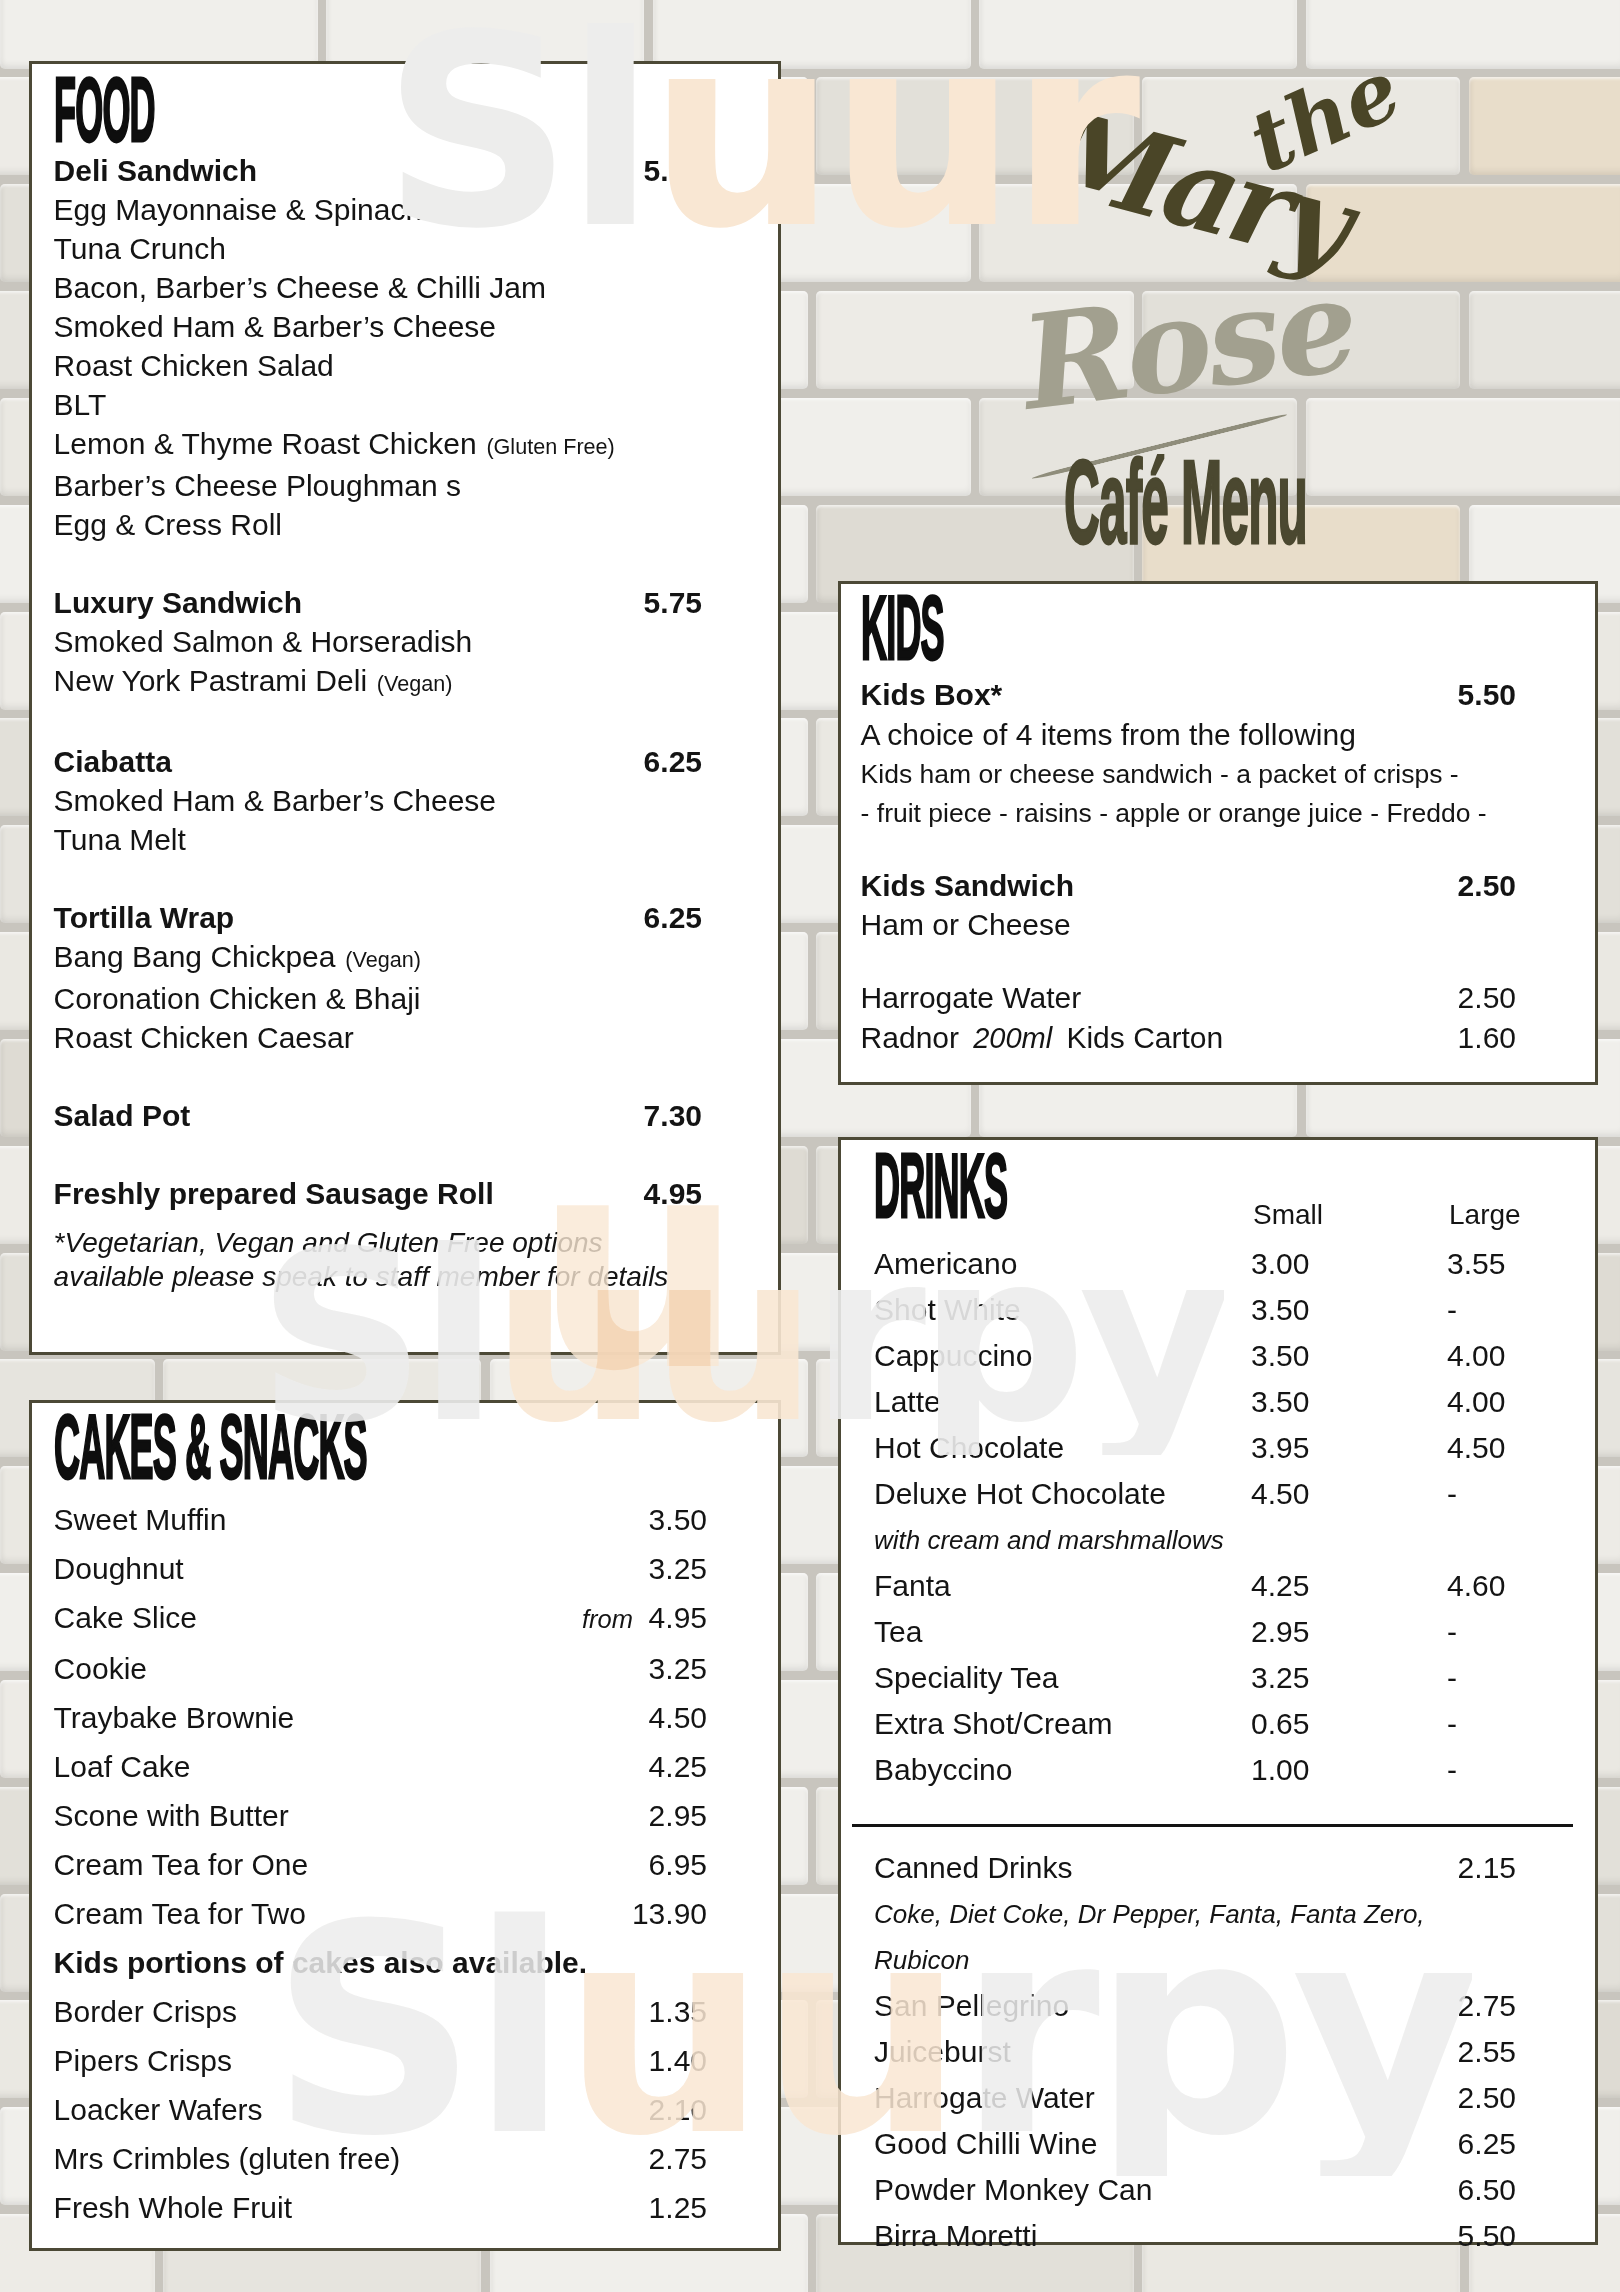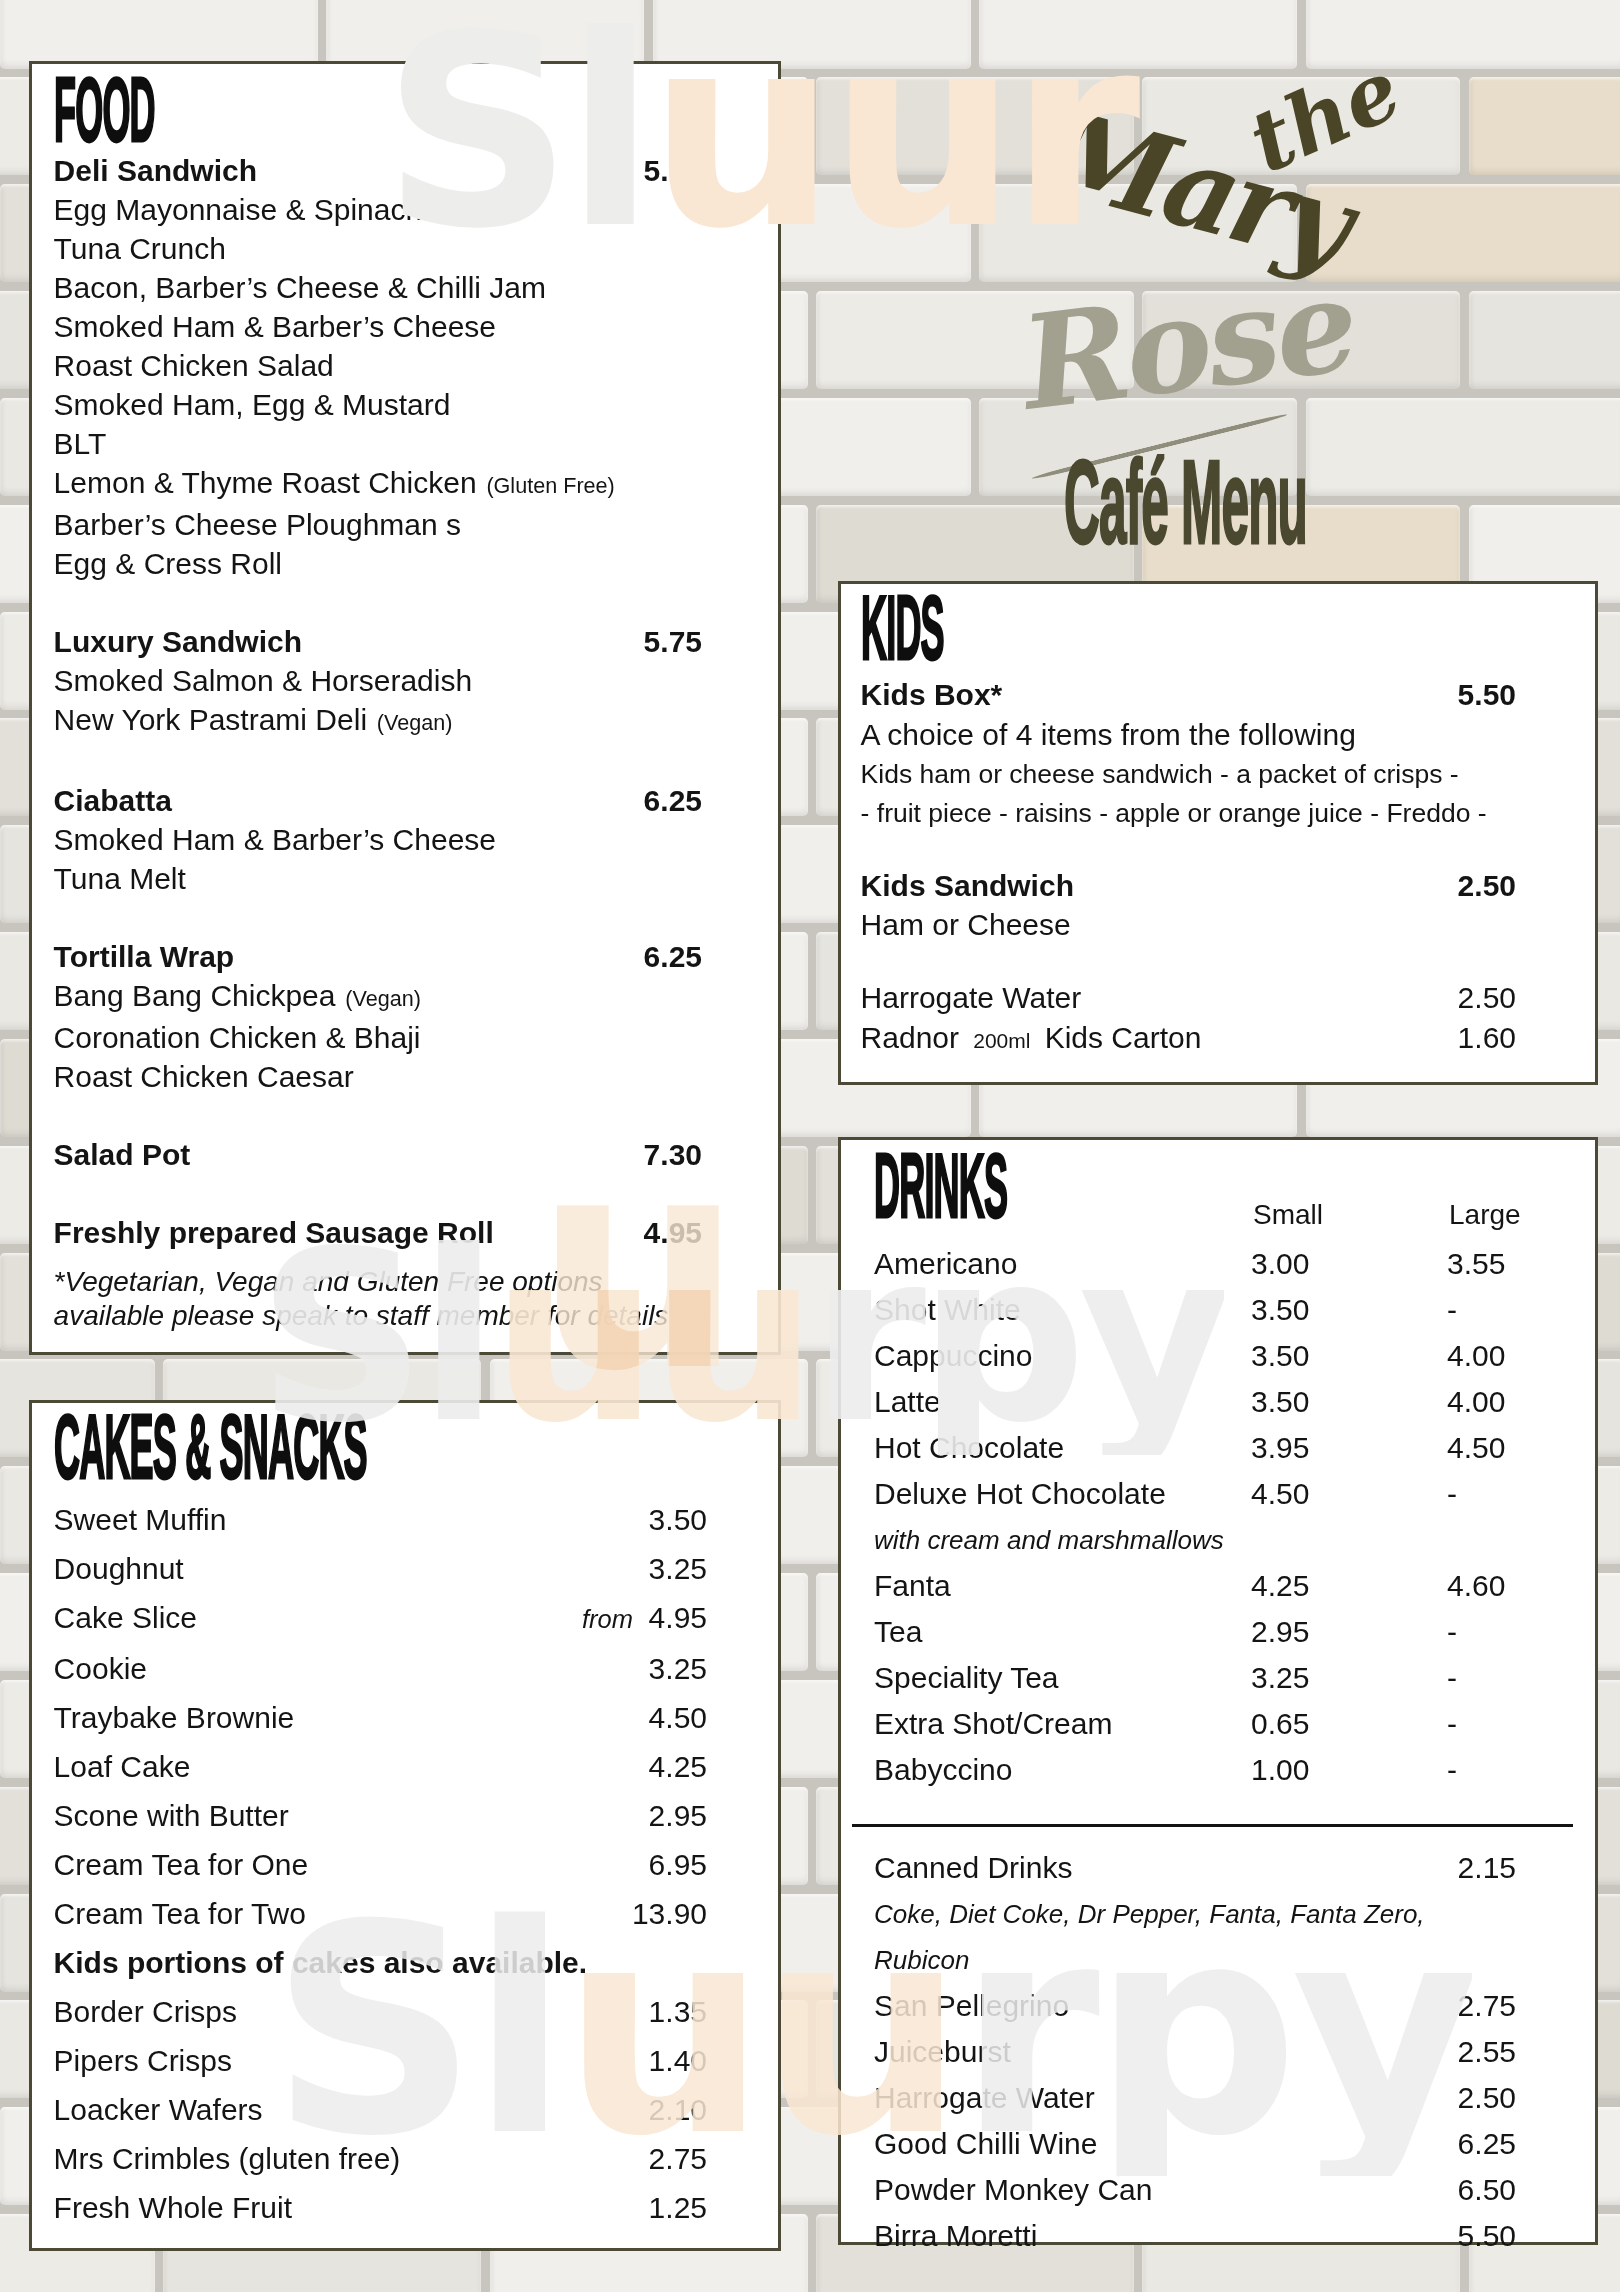--- a/index.html
+++ b/index.html
@@ -33,21 +33,21 @@
   .price.b{font-weight:bold;}
   .note{font-size:21.6px;padding-left:9.8px;}
   .gap{height:39px;}
   .food-list{margin-top:5.9px;}
   .foot{font-style:italic;font-size:28px;line-height:34px;margin-top:13px;}
   
   .kids-rows{margin-top:11.8px;}
   .kids-rows .line{line-height:40px;}
   .kids-rows .small{font-size:26.5px;line-height:39px;}
   .kids-rows .tight{line-height:37px;}
-  .mlnote{font-size:21px;padding:0 5.9px;}
+  .mlnote{font-size:29px;font-style:italic;padding:0 5.9px;}
   .kgap{height:33px;}
   
   .col-head{position:absolute;top:55px;font-size:28px;line-height:39px;color:#141414;}
   .col-small{left:412px;}
   .col-large{left:608px;}
   .drv-rows{margin-top:20.6px;}
   .drv-row{display:grid;grid-template-columns:1fr 196px 69px;line-height:46px;font-size:30px;}
   .drv-note{font-size:26px;font-style:italic;line-height:46px;}
   .divider{border-top:3.9px solid #131313;margin:31px 0 17.6px -21.6px;width:721px;height:0;}
   .drv-single{display:flex;line-height:46px;font-size:30px;}
@@ -217,23 +217,20 @@
       <div class="line">
         <span>Bacon, Barber’s Cheese &amp; Chilli Jam</span>
       </div>
       <div class="line">
         <span>Smoked Ham &amp; Barber’s Cheese</span>
       </div>
       <div class="line">
         <span>Roast Chicken Salad</span>
       </div>
       <div class="line">
-        <span>Smoked Ham, Egg &amp; Mustard</span>
-      </div>
-      <div class="line">
         <span>BLT</span>
       </div>
       <div class="line">
         <span>Lemon &amp; Thyme Roast Chicken</span>
         <span class="note">(Gluten Free)</span>
       </div>
       <div class="line">
         <span>Barber’s Cheese Ploughman s</span>
       </div>
       <div class="line">

